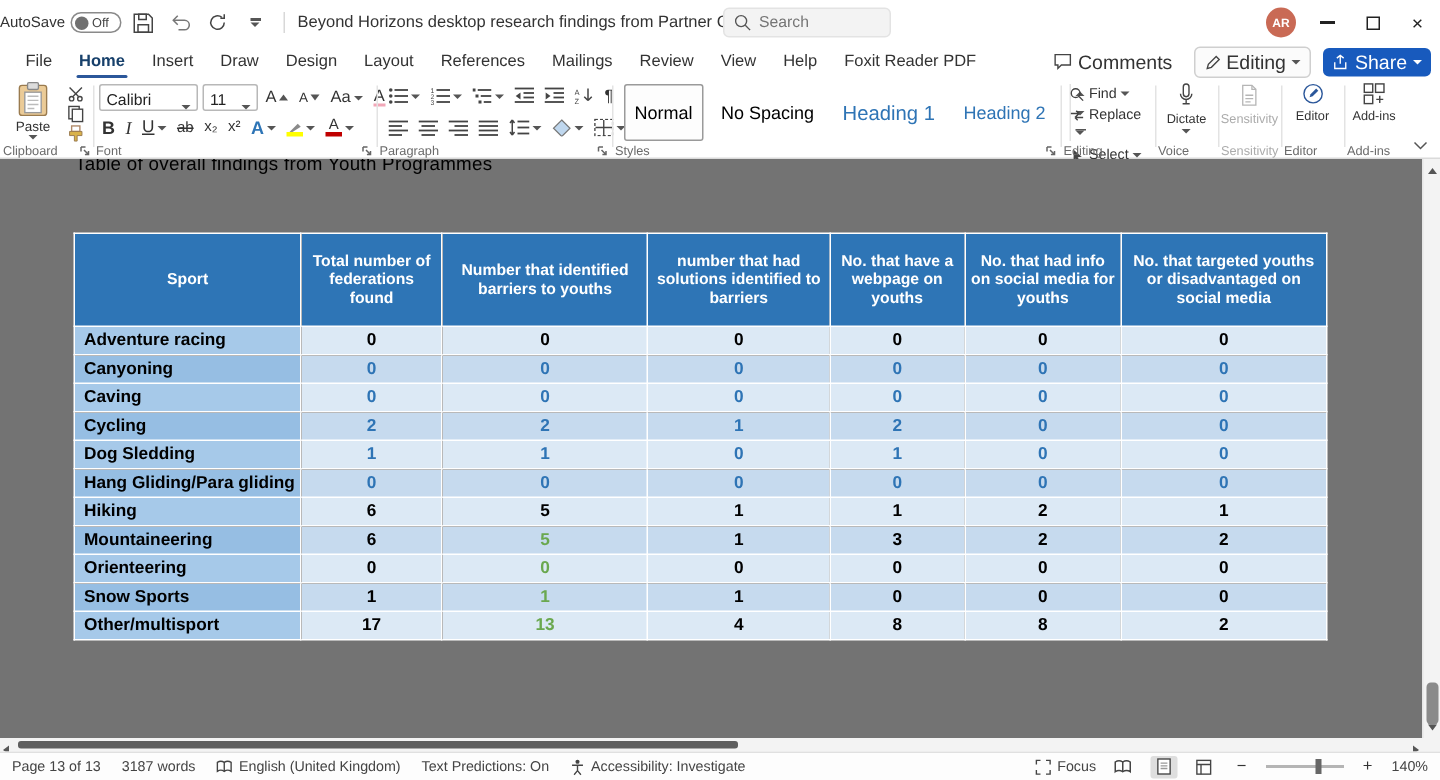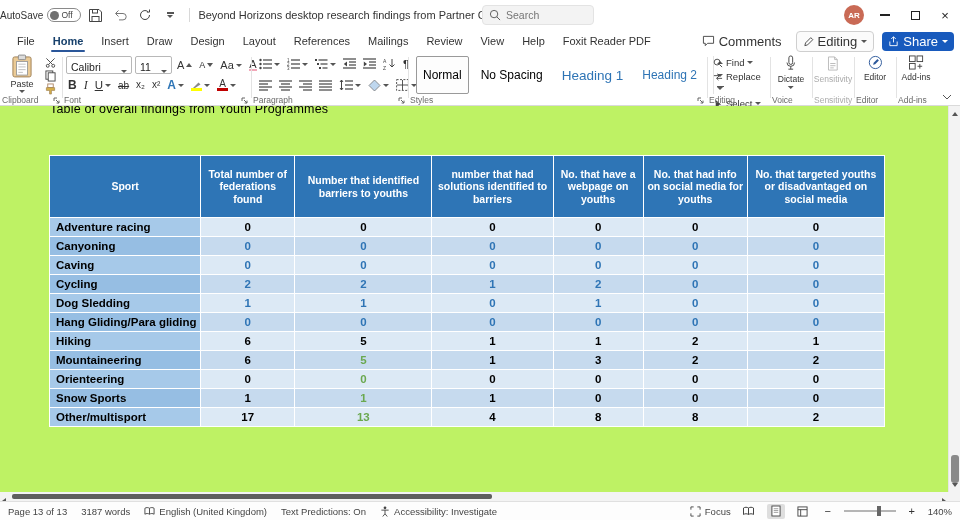--- a/index.html
+++ b/index.html
@@ -69,21 +69,21 @@
   .b-glyph{font-weight:bold;font-size:12px}
   .i-glyph{font-style:italic;font-size:12px;font-family:"Liberation Serif",serif}
   .u-glyph{text-decoration:underline;font-size:11.5px}
   .st-glyph{text-decoration:line-through;font-size:10px}
   .fx-glyph{color:#2E75B6;font-weight:bold;font-size:12px}
   .colorbar{width:11px;height:3px;margin-top:-1px}
   .stack{display:flex;flex-direction:column;align-items:center;line-height:1}
   #ribbon-collapse{position:absolute;right:8px;bottom:5px}
 
   
-  #document{position:absolute;top:106px;left:0;width:948px;height:386px;background:#bef264;overflow:hidden}
+  #document{position:absolute;top:106px;left:0;width:948px;height:386px;background:#737373;overflow:hidden}
   #doc-heading{position:absolute;top:-4px;left:50px;font-size:12.5px;color:#000;letter-spacing:.2px}
   #findings{border-collapse:collapse;table-layout:fixed;width:836px;position:absolute;top:49px;left:49px}
   #findings th,#findings td{border:1px solid #fff;overflow:hidden}
   #findings thead th{background:var(--header-bg,#2E75B6);color:#fff;font-size:10.5px;font-weight:bold;height:62px;vertical-align:middle;text-align:center;line-height:1.18;padding:0 3px}
   #findings td{height:19px;font-size:11.5px;font-weight:bold;text-align:center;padding:0 3px}
   #findings td.sport{text-align:left;padding-left:6px;color:#000}
   .r-light td.sport{background:var(--sport-light,#A6C9E9)}
   .r-dark td.sport{background:var(--sport-dark,#96BEE3)}
   .r-light td.num{background:var(--row-light,#DCE9F5)}
   .r-dark td.num{background:var(--row-dark,#C6DAEE)}

